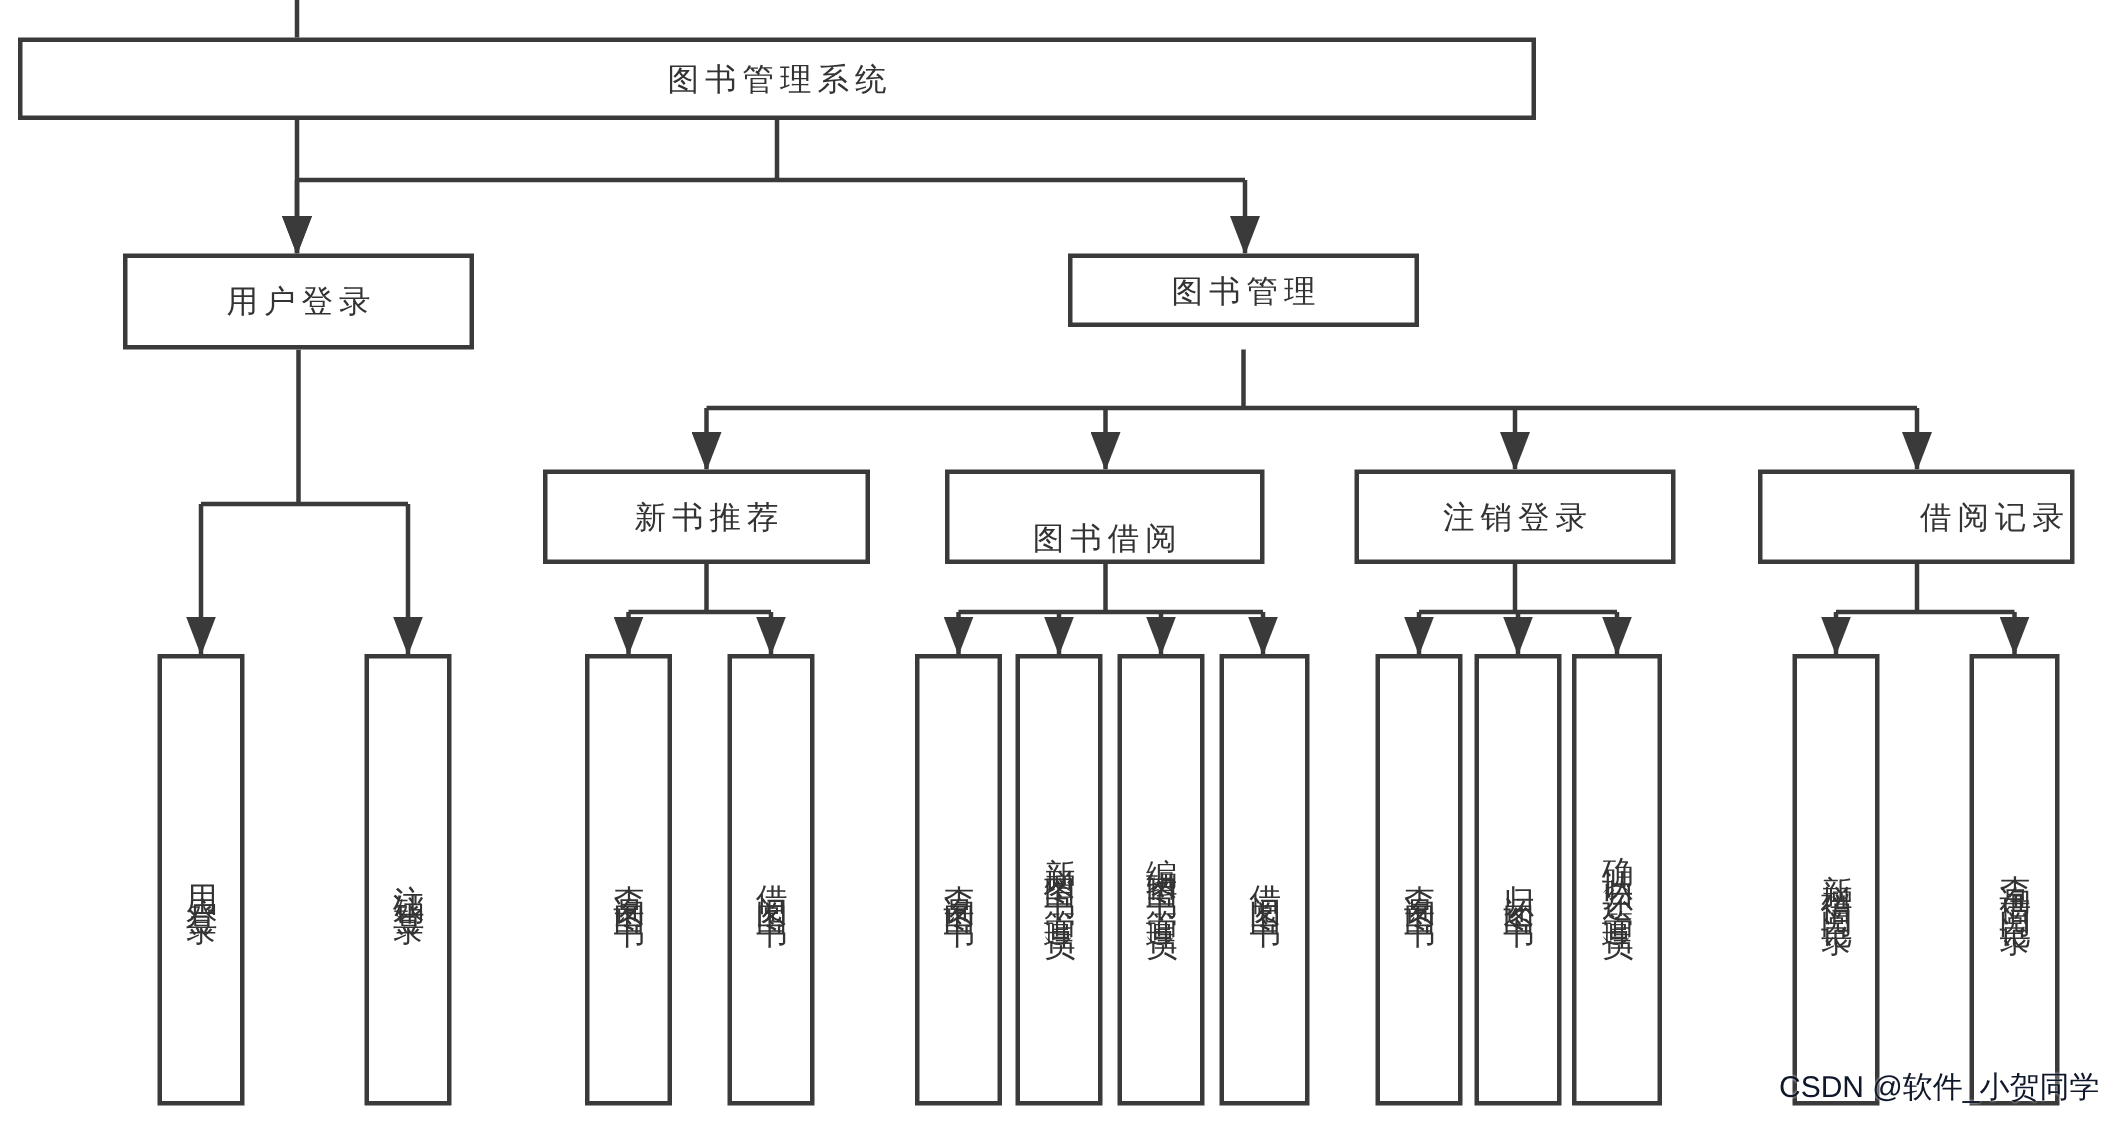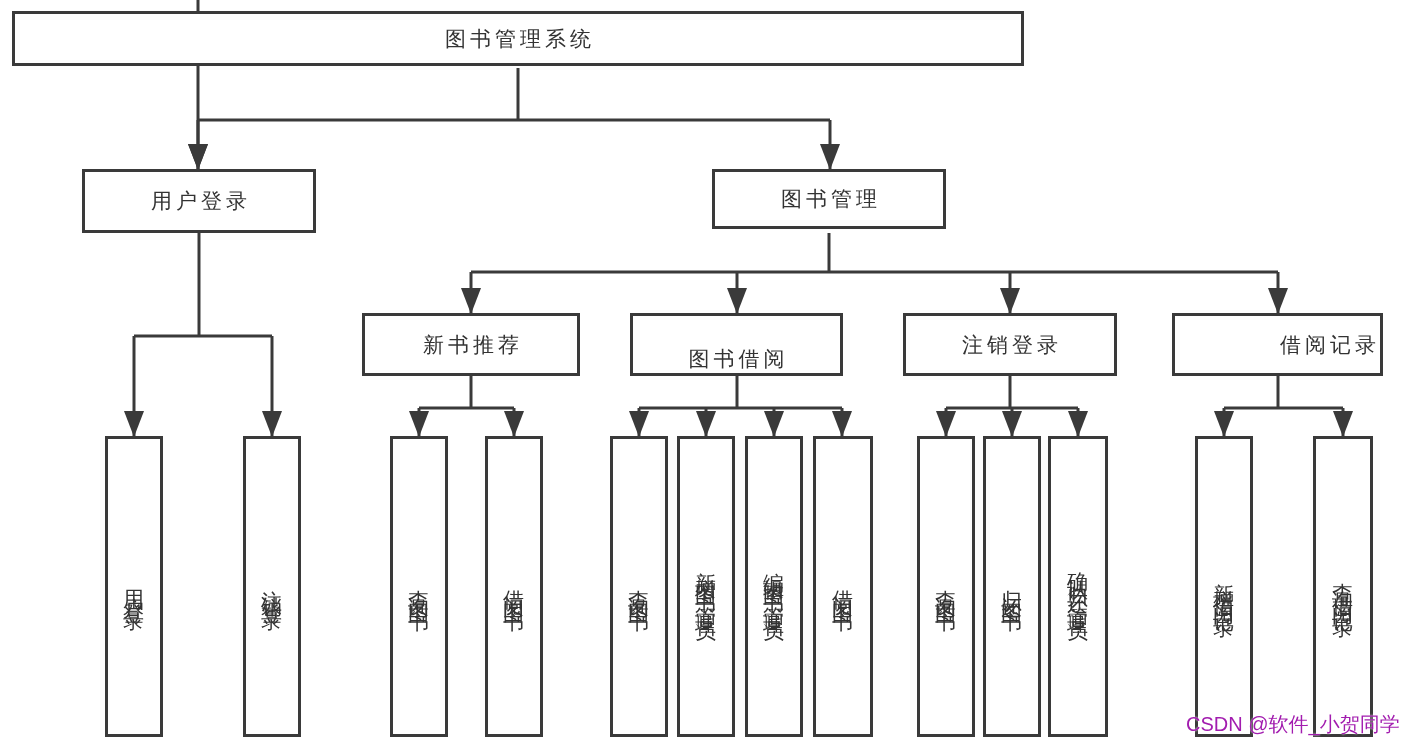--- a/index.html
+++ b/index.html
@@ -43,21 +43,21 @@
     font-size: 21px;
     letter-spacing: 7px;
     color: #333333;
     line-height: 1;
   }
   .watermark {
     position: absolute;
     left: 1186px;
     top: 711px;
     font-size: 20px;
-    color: #a21caf;
+    color: #0f172a;
     white-space: nowrap;
     z-index: 3;
     text-shadow: 0 0 2px #ffffff;
   }
 </style>
 </head>
 <body>
 
 <div class="canvas">
 
@@ -105,28 +105,28 @@
       <path d="M1012,408 V436" marker-end="url(#arrow)"></path>
       <path d="M1078,408 V436" marker-end="url(#arrow)"></path>
 
       <path d="M1278,376 V408"></path>
       <path d="M1224,408 H1343"></path>
       <path d="M1224,408 V436" marker-end="url(#arrow)"></path>
       <path d="M1343,408 V436" marker-end="url(#arrow)"></path>
     </g>
   </svg>
 
-  <div class="node h" style="left:12px; top:11px; width:1012px; height:55px;">
+  <div class="node h" style="left:12px; top:25px; width:1012px; height:55px;">
     <span>图书管理系统</span>
   </div>
 
   <div class="node h" style="left:82px; top:169px; width:234px; height:64px;">
     <span>用户登录</span>
   </div>
-  <div class="node h" style="left:712px; top:169px; width:234px; height:60px;">
+  <div class="node h" style="left:712px; top:169px; width:234px; height:49px;">
     <span>图书管理</span>
   </div>
 
   <div class="node h" style="left:362px; top:313px; width:218px; height:63px;">
     <span>新书推荐</span>
   </div>
   <div class="node h" style="left:630px; top:313px; width:213px; height:63px;align-items:flex-end;">
     <span>图书借阅</span>
   </div>
   <div class="node h" style="left:903px; top:313px; width:214px; height:63px;">

